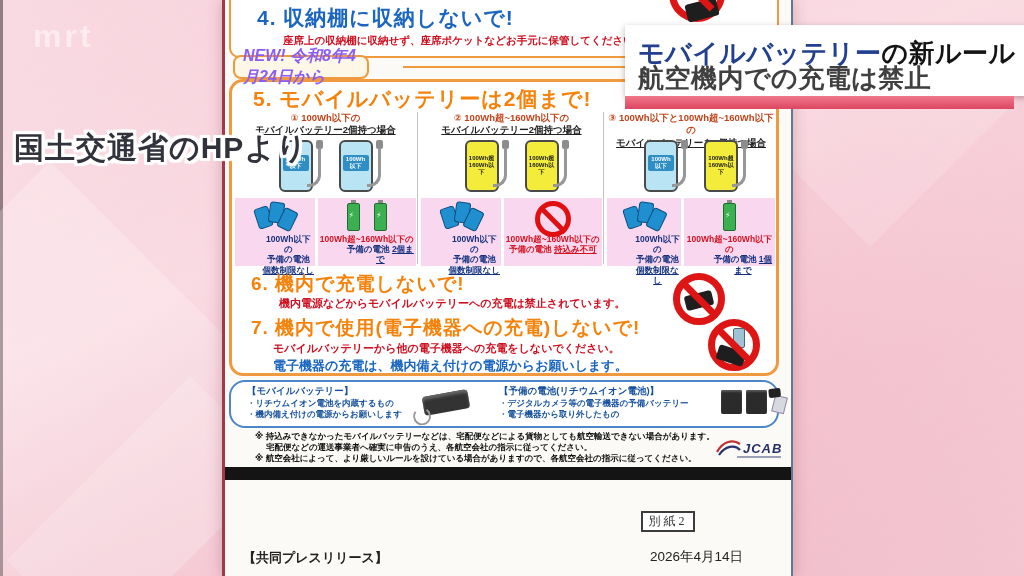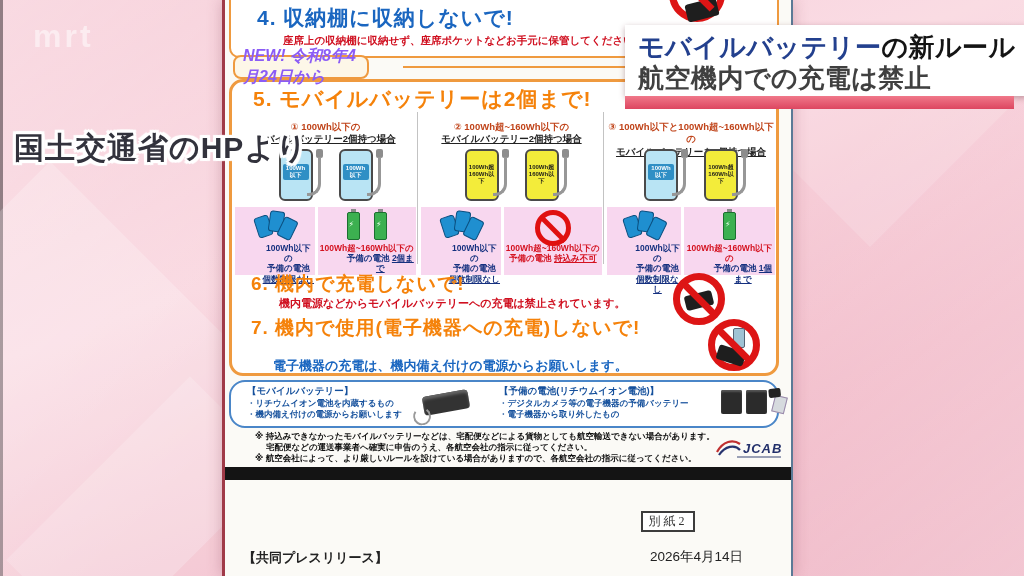--- a/index.html
+++ b/index.html
@@ -40,21 +40,21 @@
   .rule5-box{position:absolute;left:4px;top:79px;width:550px;height:297px;border:3px solid #ef9a3f;border-radius:14px;background:#fff;}
   .h-orange{font-weight:bold;color:#f5820a;letter-spacing:1px;}
   .rule5-h{position:absolute;left:28px;top:85px;font-size:21px;}
   .rule6-h{position:absolute;left:26px;top:271px;font-size:19px;}
   .rule6-body{position:absolute;left:54px;top:296px;font-size:11px;font-weight:bold;color:#d01020;}
   .rule7-h{position:absolute;left:26px;top:315px;font-size:19px;}
   .rule7-b1{position:absolute;left:48px;top:341px;font-size:11px;font-weight:bold;color:#d01020;}
   .rule7-b2{position:absolute;left:48px;top:357px;font-size:13px;font-weight:bold;color:#1a66c0;}
 
   
-  .col{position:absolute;top:121px;height:156px;}
+  .col{position:absolute;top:112px;height:156px;}
   .c1{left:10px;width:181px;} .c2{left:196px;width:181px;} .c3{left:382px;width:168px;}
   .divider{position:absolute;top:112px;width:1px;height:152px;background:#c3c3c3;}
   .dv1{left:192px;} .dv2{left:378px;}
   .col-h{font-size:9.5px;font-weight:bold;line-height:1.3;text-align:center;}
   .col-h .l1{color:#c0441a;}
   .col-h .l2{color:#222;text-decoration:underline;}
   .bat-row{position:absolute;left:0;right:0;top:28px;display:flex;justify-content:center;gap:26px;}
   .powerbank{width:34px;height:52px;border:2px solid #4a4a4a;border-radius:6px;position:relative;}
   .pb-blue{background:#b9e4f4;} .pb-yellow{background:#f3ec3a;}
   .pb-label{position:absolute;top:13px;left:2px;right:2px;font-size:6px;font-weight:bold;line-height:1.15;text-align:center;}
@@ -117,21 +117,21 @@
   
   .p2-attach{position:absolute;left:416px;top:511px;width:54px;height:21px;border:2px solid #3c3c3c;
              font-family:"Liberation Serif","DejaVu Serif",serif;font-size:12px;color:#333;
              display:flex;align-items:center;justify-content:center;letter-spacing:3px;background:#fff;}
   .p2-press{position:absolute;left:18px;top:549px;font-size:13px;color:#222;font-weight:bold;}
   .p2-date{position:absolute;left:384px;top:548px;font-size:13.5px;color:#222;margin-left:41px;}
 
   
   .banner{position:absolute;left:625px;top:25px;width:389px;height:71px;background:#fff;z-index:10;
           box-shadow:0 2px 6px rgba(90,30,40,.35);padding-left:13px;}
-  .bn1{position:absolute;top:5px;left:13px;font-size:26px;font-weight:bold;letter-spacing:.5px;white-space:nowrap;}
+  .bn1{position:absolute;top:11px;left:13px;font-size:26px;font-weight:bold;letter-spacing:.5px;white-space:nowrap;}
   .bn1 .hl{color:#23408e;} .bn1 .rest{color:#141414;}
   .bn2{position:absolute;top:36px;left:13px;font-size:26px;font-weight:bold;color:#404040;letter-spacing:.5px;white-space:nowrap;}
   .banner-bar{position:absolute;left:625px;top:96px;width:389px;height:13px;z-index:10;
               background:linear-gradient(180deg,#f0788a,#dd4660);}
 
   .caption{position:absolute;left:14px;top:128px;z-index:11;font-size:30px;font-weight:900;color:#32323c;letter-spacing:1px;white-space:nowrap;
            text-shadow:-3px 0 0 #fff,3px 0 0 #fff,0 -3px 0 #fff,0 3px 0 #fff,
                        -2px -2px 0 #fff,2px -2px 0 #fff,-2px 2px 0 #fff,2px 2px 0 #fff,
                        -3px -3px 1px #fff,3px 3px 1px #fff,3px -3px 1px #fff,-3px 3px 1px #fff;}
 </style>
@@ -263,20 +263,21 @@
         </div>
         <div class="sp red">100Wh超~160Wh以下の</div>
         <div class="sp navy"><span>予備の電池 </span><span class="u">1個まで</span></div>
       </div>
     </div>
   </div>
 
   <div class="h-orange rule6-h">6. 機内で充電しないで!</div>
   <div class="rule6-body">機内電源などからモバイルバッテリーへの充電は禁止されています。</div>
   <div class="h-orange rule7-h">7. 機内で使用(電子機器への充電)しないで!</div>
+  <div class="rule7-b1">モバイルバッテリーから他の電子機器への充電をしないでください。</div>
   <div class="rule7-b2">電子機器の充電は、機内備え付けの電源からお願いします。</div>
 
   <div class="bigban bb1">
     <div class="dark-pb"></div>
   </div>
   <div class="bigban bb2">
     <div class="phone"></div>
     <div class="dark-pb"></div>
   </div>
 

